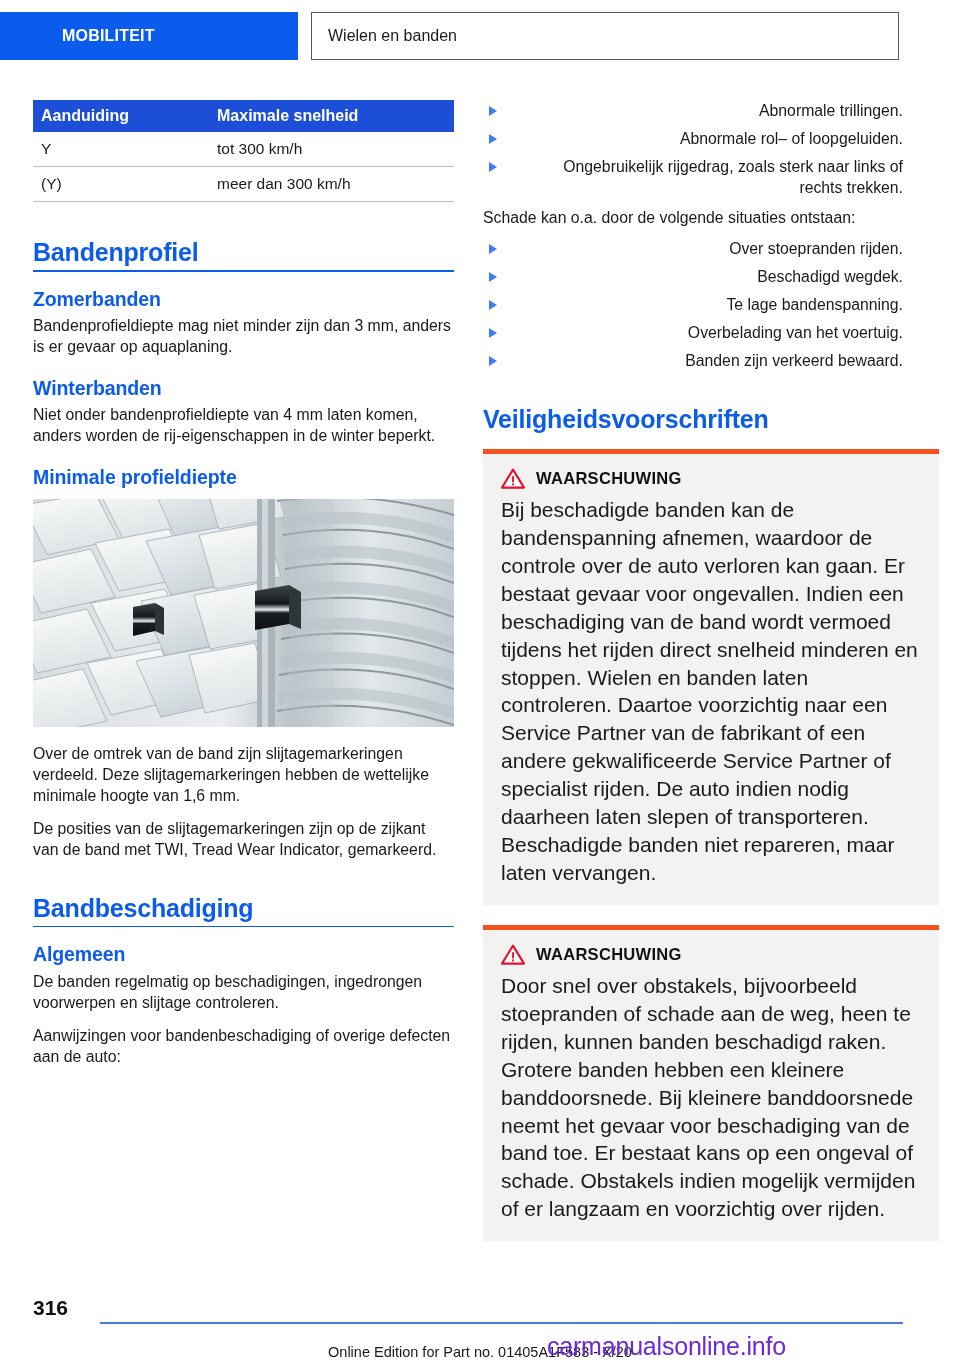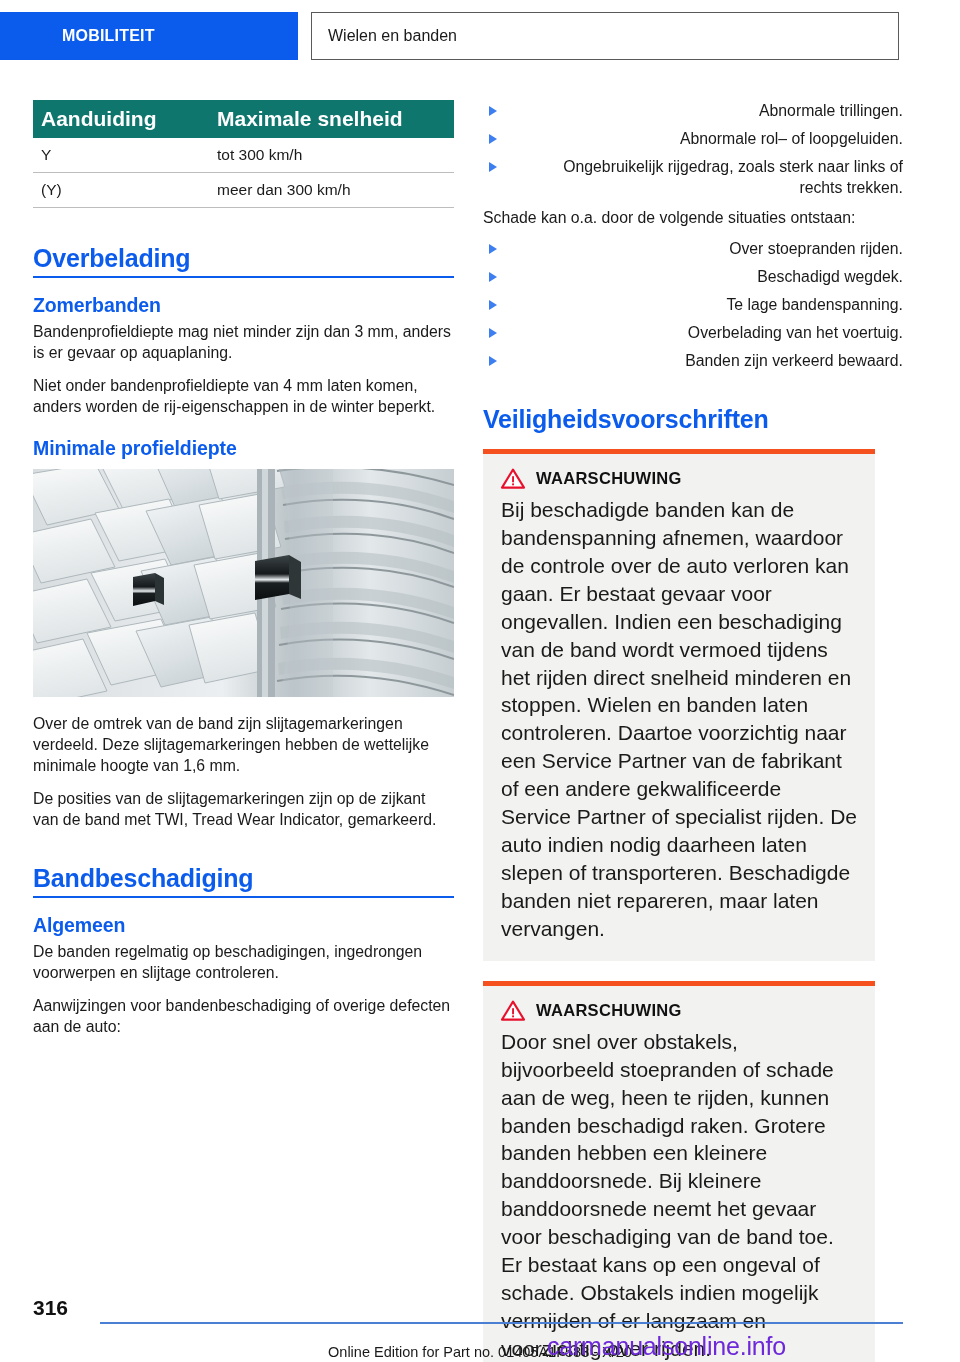--- a/index.html
+++ b/index.html
@@ -72,23 +72,23 @@
     width: 420px;
   }
 
   
   .spec-table {
     width: 421px;
     border-collapse: collapse;
     table-layout: fixed;
   }
   .spec-table thead th {
-    background: #0f766e;
+    background: #1d4ed8;
     color: #ffffff;
-    font-size: 21px;
+    font-size: 16px;
     font-weight: bold;
     text-align: left;
     padding: 7px 0 7px 8px;
     margin-top: 38px;
   }
   .spec-table thead th.c1 { width: 168px; }
   .spec-table tbody td {
     font-size: 15.5px;
     color: #1a1a1a;
     padding: 8px 0 8px 8px;
@@ -169,21 +169,21 @@
     border-bottom: 5px solid transparent;
     border-left: 8px solid #3d7ef0;
   }
 
   
   .warn {
     background: #F2F2F0;
     border-top: 5px solid #F4511E;
     padding: 14px 18px 18px 18px;
     margin: 12px 0 20px 0;
-    width: 392px;
+    width: 456px;
     box-sizing: border-box;
   }
   .warn-head {
     display: flex;
     align-items: center;
     margin-bottom: 7px;
   }
   .warn-icon { width: 24px; height: 21px; margin-right: 11px; flex: 0 0 auto; }
   .warn-title {
     font-size: 16.5px;
@@ -261,26 +261,27 @@
         <td>Y</td>
         <td>tot 300 km/h</td>
       </tr>
       <tr>
         <td>(Y)</td>
         <td>meer dan 300 km/h</td>
       </tr>
     </tbody>
   </table>
 
-  <h1 class="sec-title first">Overbelading</h1>
+  <h1 class="sec-title first">Bandenprofiel</h1>
   <div class="rule"></div>
 
   <h2 class="sub-title tight">Zomerbanden</h2>
   <p class="body">Bandenprofieldiepte mag niet minder zijn dan 3 mm, anders is er gevaar op aquaplaning.</p>
 
+  <h2 class="sub-title">Winterbanden</h2>
   <p class="body">Niet onder bandenprofieldiepte van 4 mm laten komen, anders worden de rij-eigenschappen in de winter beperkt.</p>
 
   <h2 class="sub-title img-title">Minimale profieldiepte</h2>
 
   <div class="figure">
     <svg width="421" height="228" viewBox="0 0 421 228" xmlns="http://www.w3.org/2000/svg">
       <defs>
         <linearGradient id="bgTread" x1="0" y1="0" x2="1" y2="0">
           <stop offset="0" stop-color="#d8dde0"></stop>
           <stop offset="0.45" stop-color="#eceff1"></stop>

